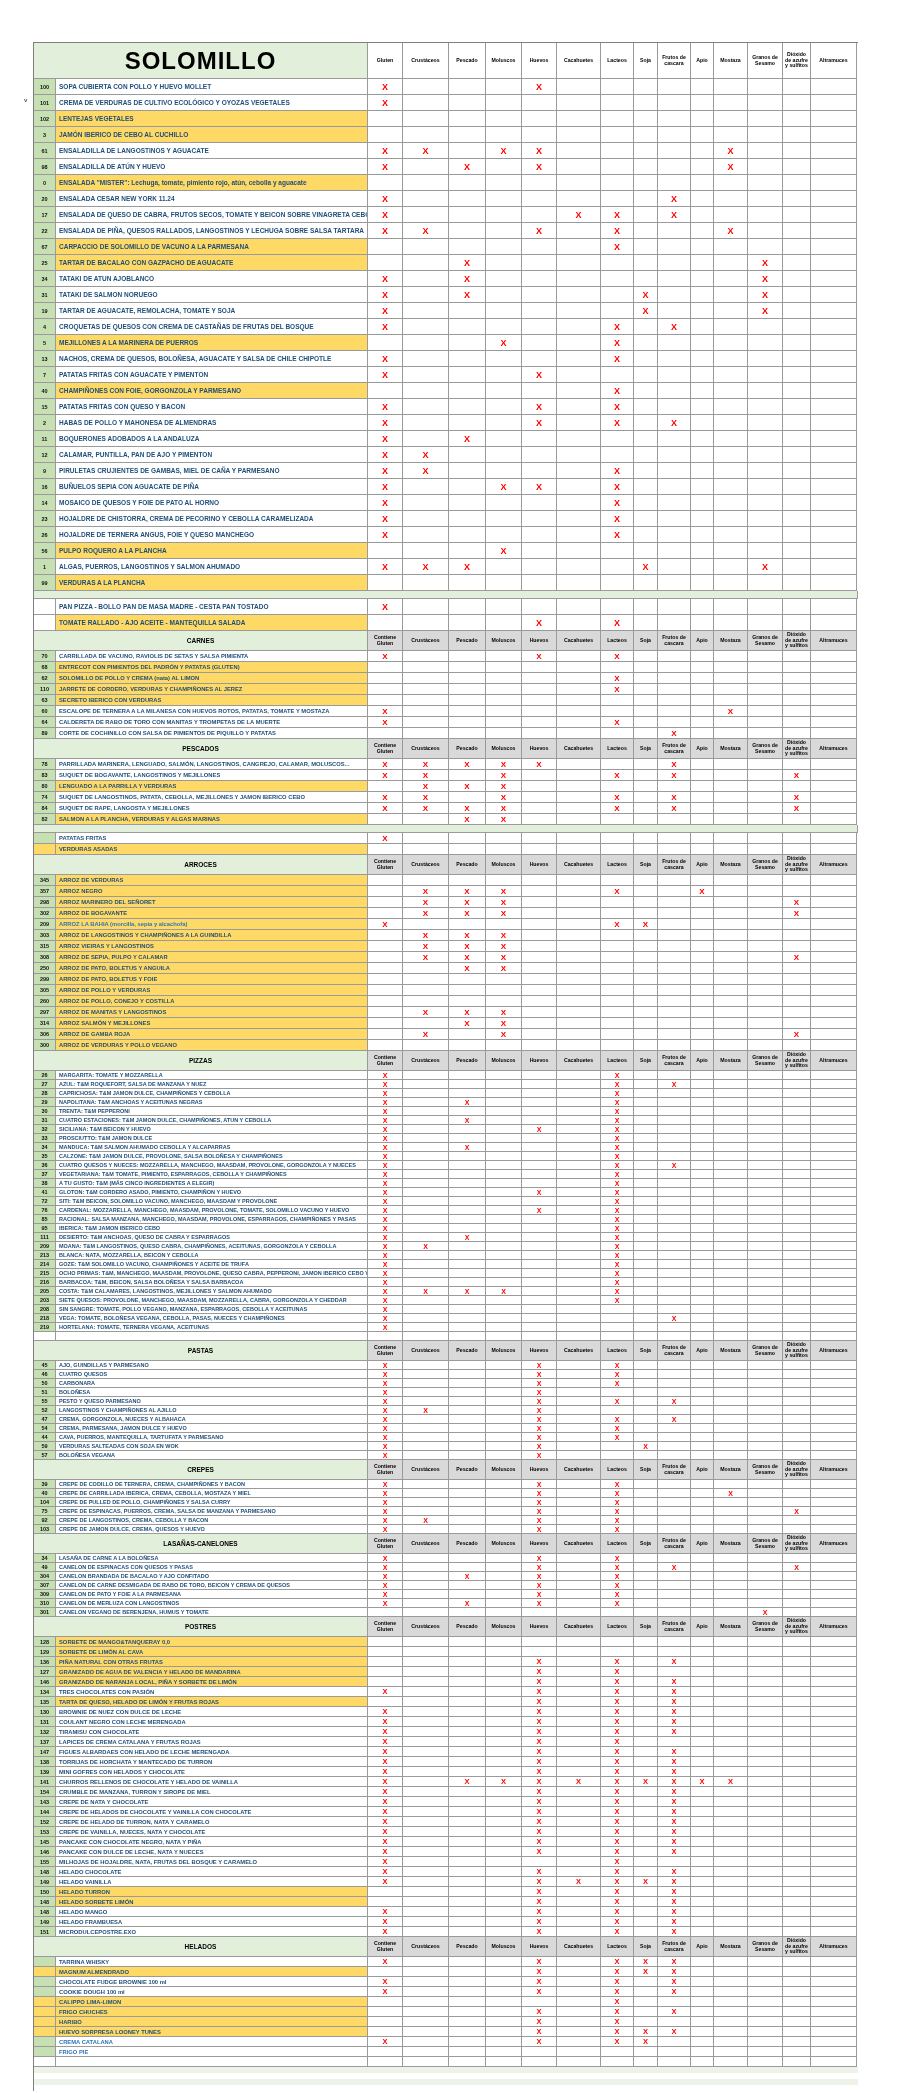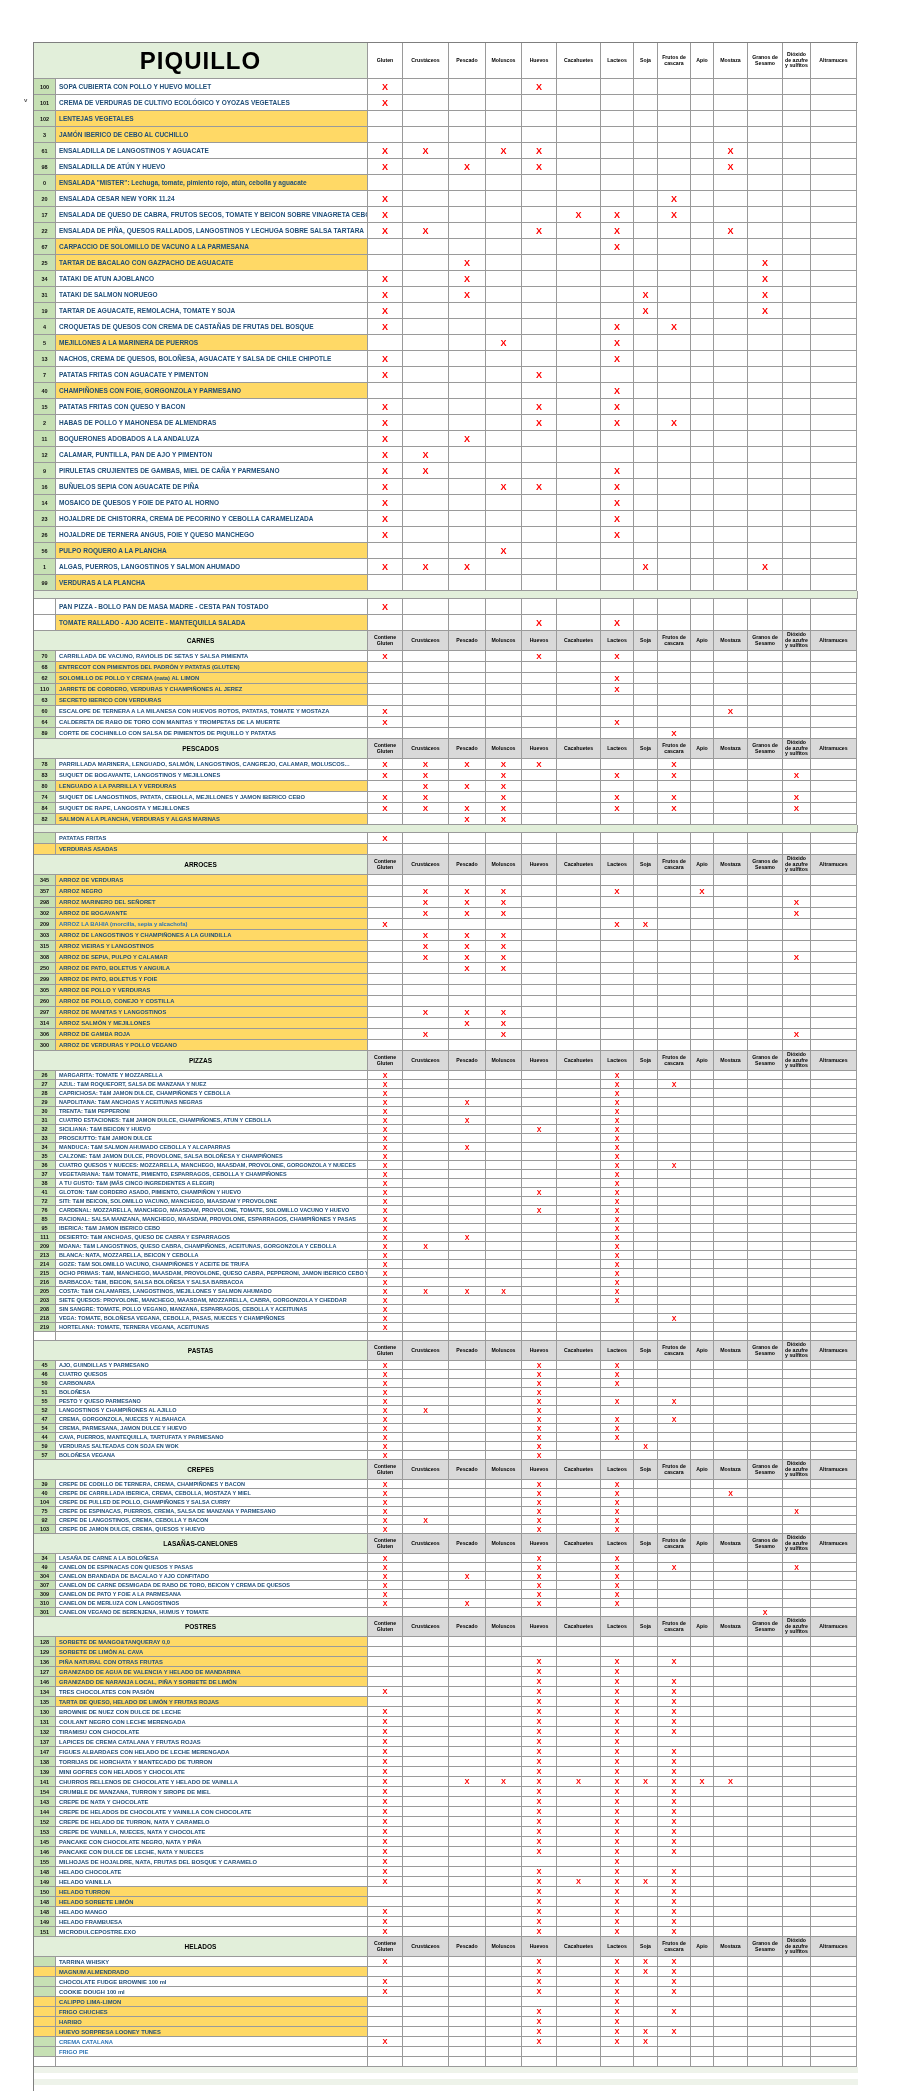--- a/index.html
+++ b/index.html
@@ -33,21 +33,21 @@
   .sechead .ah{background:#d9d9d9;}
   .band{height:8px;background:#e2efda;border-right:1px solid #9a9a9a;border-bottom:1px solid #9a9a9a;box-sizing:border-box;}
   .stripe{height:6px;box-sizing:border-box;}
   .marker{position:absolute;font-size:6px;color:#555;font-weight:bold;}
 </style>
 </head>
 <body>
 
 <div class="tbl" id="table-root">
     <div class="row mainhead">
-      <div class="cell title">PIQUILLO</div>
+      <div class="cell title">SOLOMILLO</div>
       <div class="cell ah" style="width: 35px;">Gluten</div>
       <div class="cell ah" style="width: 46px;">Crustáceos</div>
       <div class="cell ah" style="width: 37px;">Pescado</div>
       <div class="cell ah" style="width: 36px;">Moluscos</div>
       <div class="cell ah" style="width: 35px;">Huevos</div>
       <div class="cell ah" style="width: 44px;">Cacahuetes</div>
       <div class="cell ah" style="width: 33px;">Lacteos</div>
       <div class="cell ah" style="width: 24px;">Soja</div>
       <div class="cell ah" style="width: 33px;">Frutos de cascara</div>
       <div class="cell ah" style="width: 23px;">Apio</div>

